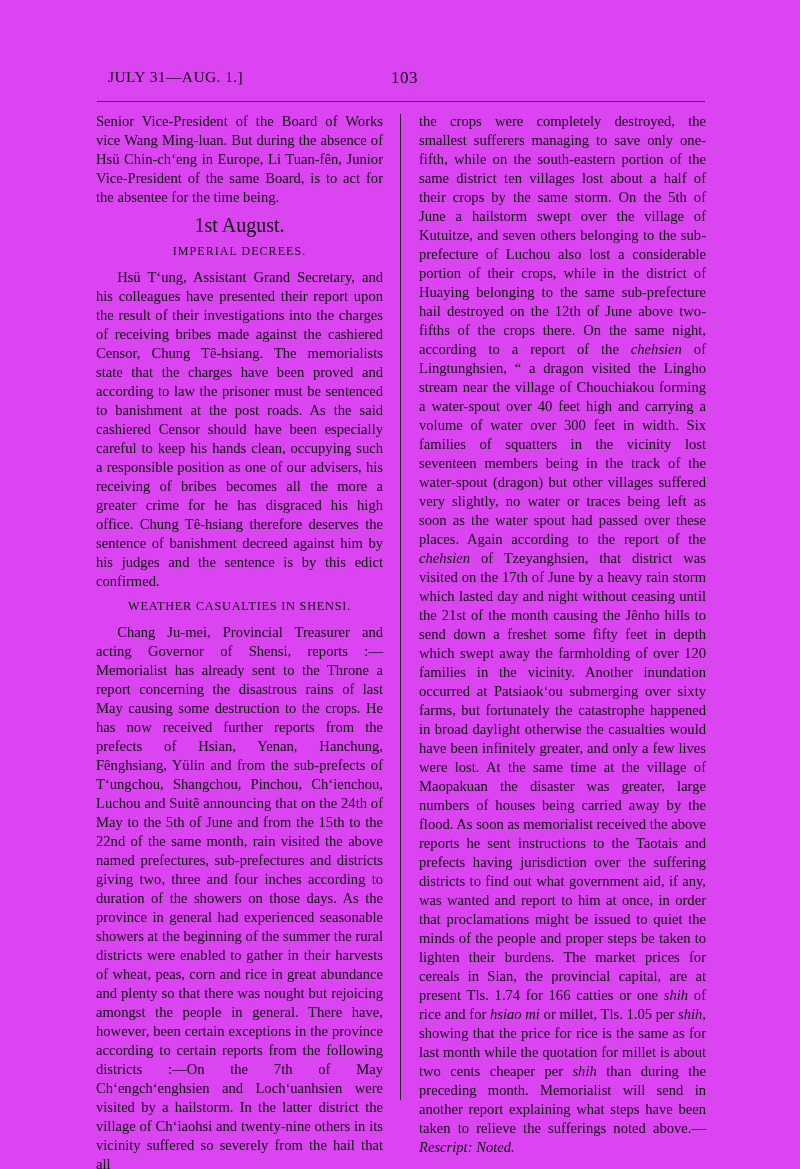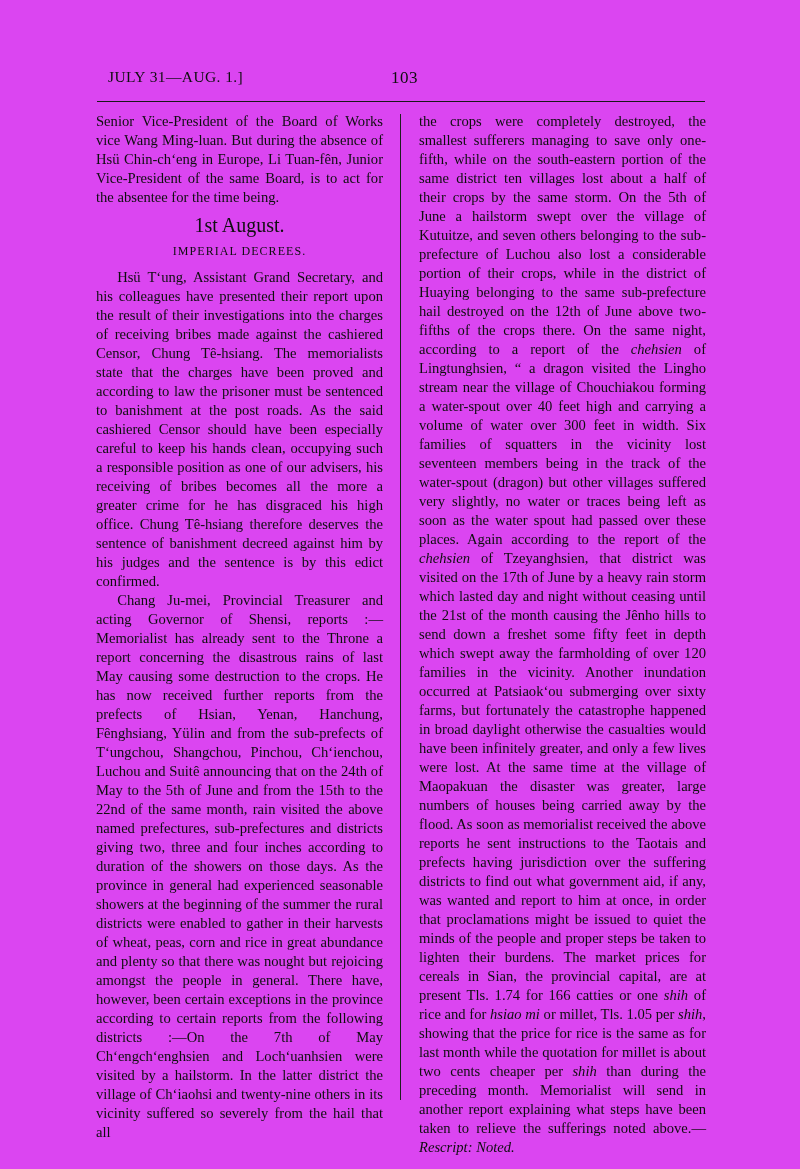--- a/index.html
+++ b/index.html
@@ -135,20 +135,21 @@
 
     <div class="col col-left">
       <p class="noindent">Senior Vice-President of the Board of Works vice Wang Ming-luan. But during the absence of Hsü Chin-ch‘eng in Europe, Li Tuan-fên, Junior Vice-President of the same Board, is to act for the absentee for the time being.</p>
 
       <p class="date-head">1st August.</p>
 
       <p class="section-head">IMPERIAL DECREES.</p>
 
       <p>Hsü T‘ung, Assistant Grand Secretary, and his colleagues have presented their report upon the result of their investigations into the charges of receiving bribes made against the cashiered Censor, Chung Tê-hsiang. The memorialists state that the charges have been proved and according to law the prisoner must be sentenced to banishment at the post roads. As the said cashiered Censor should have been especially careful to keep his hands clean, occupying such a responsible position as one of our advisers, his receiving of bribes becomes all the more a greater crime for he has disgraced his high office. Chung Tê-hsiang therefore deserves the sentence of banishment decreed against him by his judges and the sentence is by this edict confirmed.</p>
 
+      <p class="section-head tight">WEATHER CASUALTIES IN SHENSI.</p>
 
       <p>Chang Ju-mei, Provincial Treasurer and acting Governor of Shensi, reports :—Memorialist has already sent to the Throne a report concerning the disastrous rains of last May causing some destruction to the crops. He has now received further reports from the prefects of Hsian, Yenan, Hanchung, Fênghsiang, Yülin and from the sub-prefects of T‘ungchou, Shangchou, Pinchou, Ch‘ienchou, Luchou and Suitê announcing that on the 24th of May to the 5th of June and from the 15th to the 22nd of the same month, rain visited the above named prefectures, sub-prefectures and districts giving two, three and four inches according to duration of the showers on those days. As the province in general had experienced seasonable showers at the beginning of the summer the rural districts were enabled to gather in their harvests of wheat, peas, corn and rice in great abundance and plenty so that there was nought but rejoicing amongst the people in general. There have, however, been certain exceptions in the province according to certain reports from the following districts :—On the 7th of May Ch‘engch‘enghsien and Loch‘uanhsien were visited by a hailstorm. In the latter district the village of Ch‘iaohsi and twenty-nine others in its vicinity suffered so severely from the hail that all</p>
     </div>
 
     <div class="col col-right">
       <p class="noindent"><span>the crops were completely destroyed, the smallest sufferers managing to save only one-fifth, while on the south-eastern portion of the same district ten villages lost about a half of their crops by the same storm. On the 5th of June a hailstorm swept over the village of Kutuitze, and seven others belonging to the sub-prefecture of Luchou also lost a considerable portion of their crops, while in the district of Huaying belonging to the same sub-prefecture hail destroyed on the 12th of June above two-fifths of the crops there. On the same night, according to a report of the </span><i>chehsien</i><span> of Lingtunghsien, “ a dragon visited the Lingho stream near the village of Chouchiakou forming a water-spout over 40 feet high and carrying a volume of water over 300 feet in width. Six families of squatters in the vicinity lost seventeen members being in the track of the water-spout (dragon) but other villages suffered very slightly, no water or traces being left as soon as the water spout had passed over these places. Again according to the report of the </span><i>chehsien</i><span> of Tzeyanghsien, that district was visited on the 17th of June by a heavy rain storm which lasted day and night without ceasing until the 21st of the month causing the Jênho hills to send down a freshet some fifty feet in depth which swept away the farmholding of over 120 families in the vicinity. Another inundation occurred at Patsiaok‘ou submerging over sixty farms, but fortunately the catastrophe happened in broad daylight otherwise the casualties would have been infinitely greater, and only a few lives were lost. At the same time at the village of Maopakuan the disaster was greater, large numbers of houses being carried away by the flood. As soon as memorialist received the above reports he sent instructions to the Taotais and prefects having jurisdiction over the suffering districts to find out what government aid, if any, was wanted and report to him at once, in order that proclamations might be issued to quiet the minds of the people and proper steps be taken to lighten their burdens. The market prices for cereals in Sian, the provincial capital, are at present Tls. 1.74 for 166 catties or one </span><i>shih</i><span> of rice and for </span><i>hsiao mi</i><span> or millet, Tls. 1.05 per </span><i>shih</i><span>, showing that the price for rice is the same as for last month while the quotation for millet is about two cents cheaper per </span><i>shih</i><span> than during the preceding month. Memorialist will send in another report explaining what steps have been taken to relieve the sufferings noted above.—</span><i>Rescript: Noted.</i></p>
     </div>
 
   </div>
 

